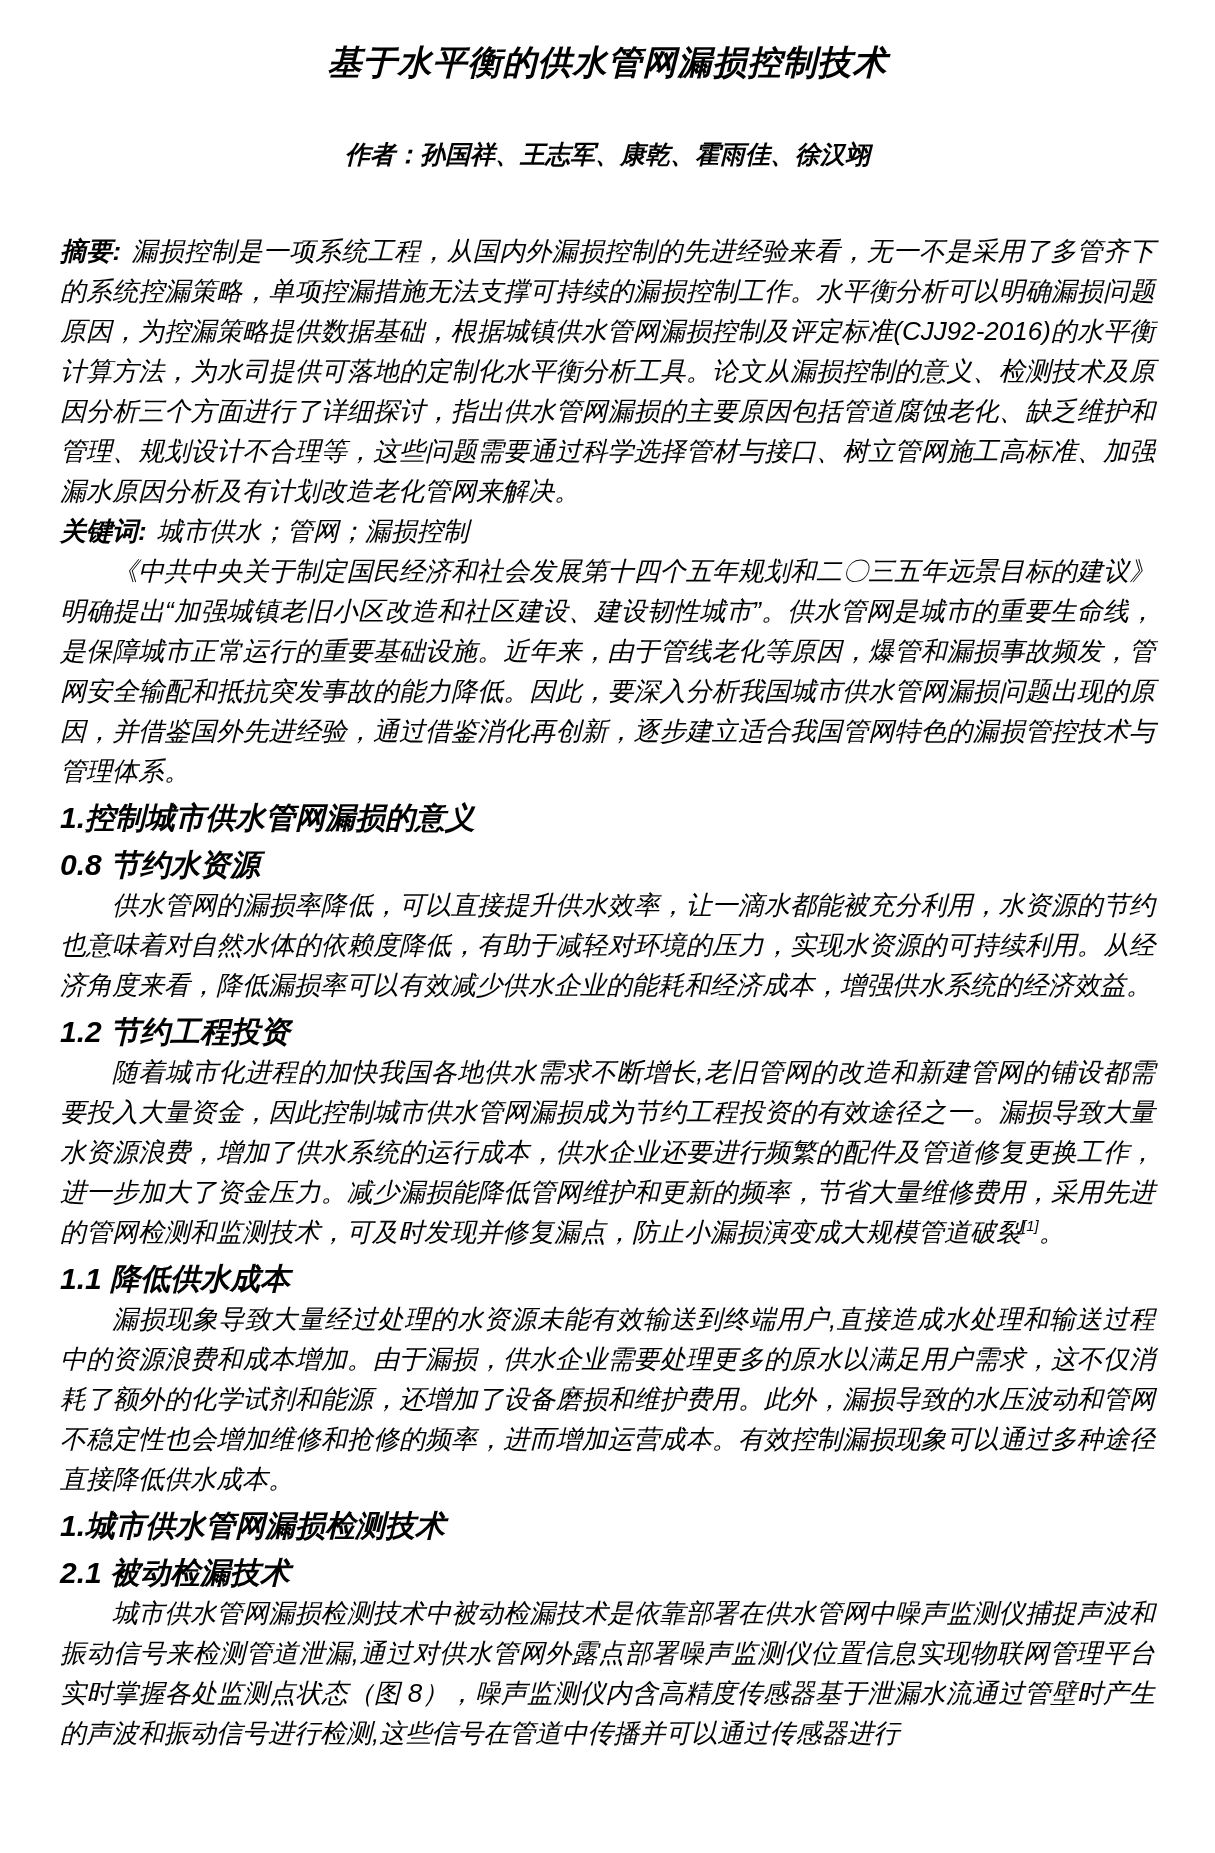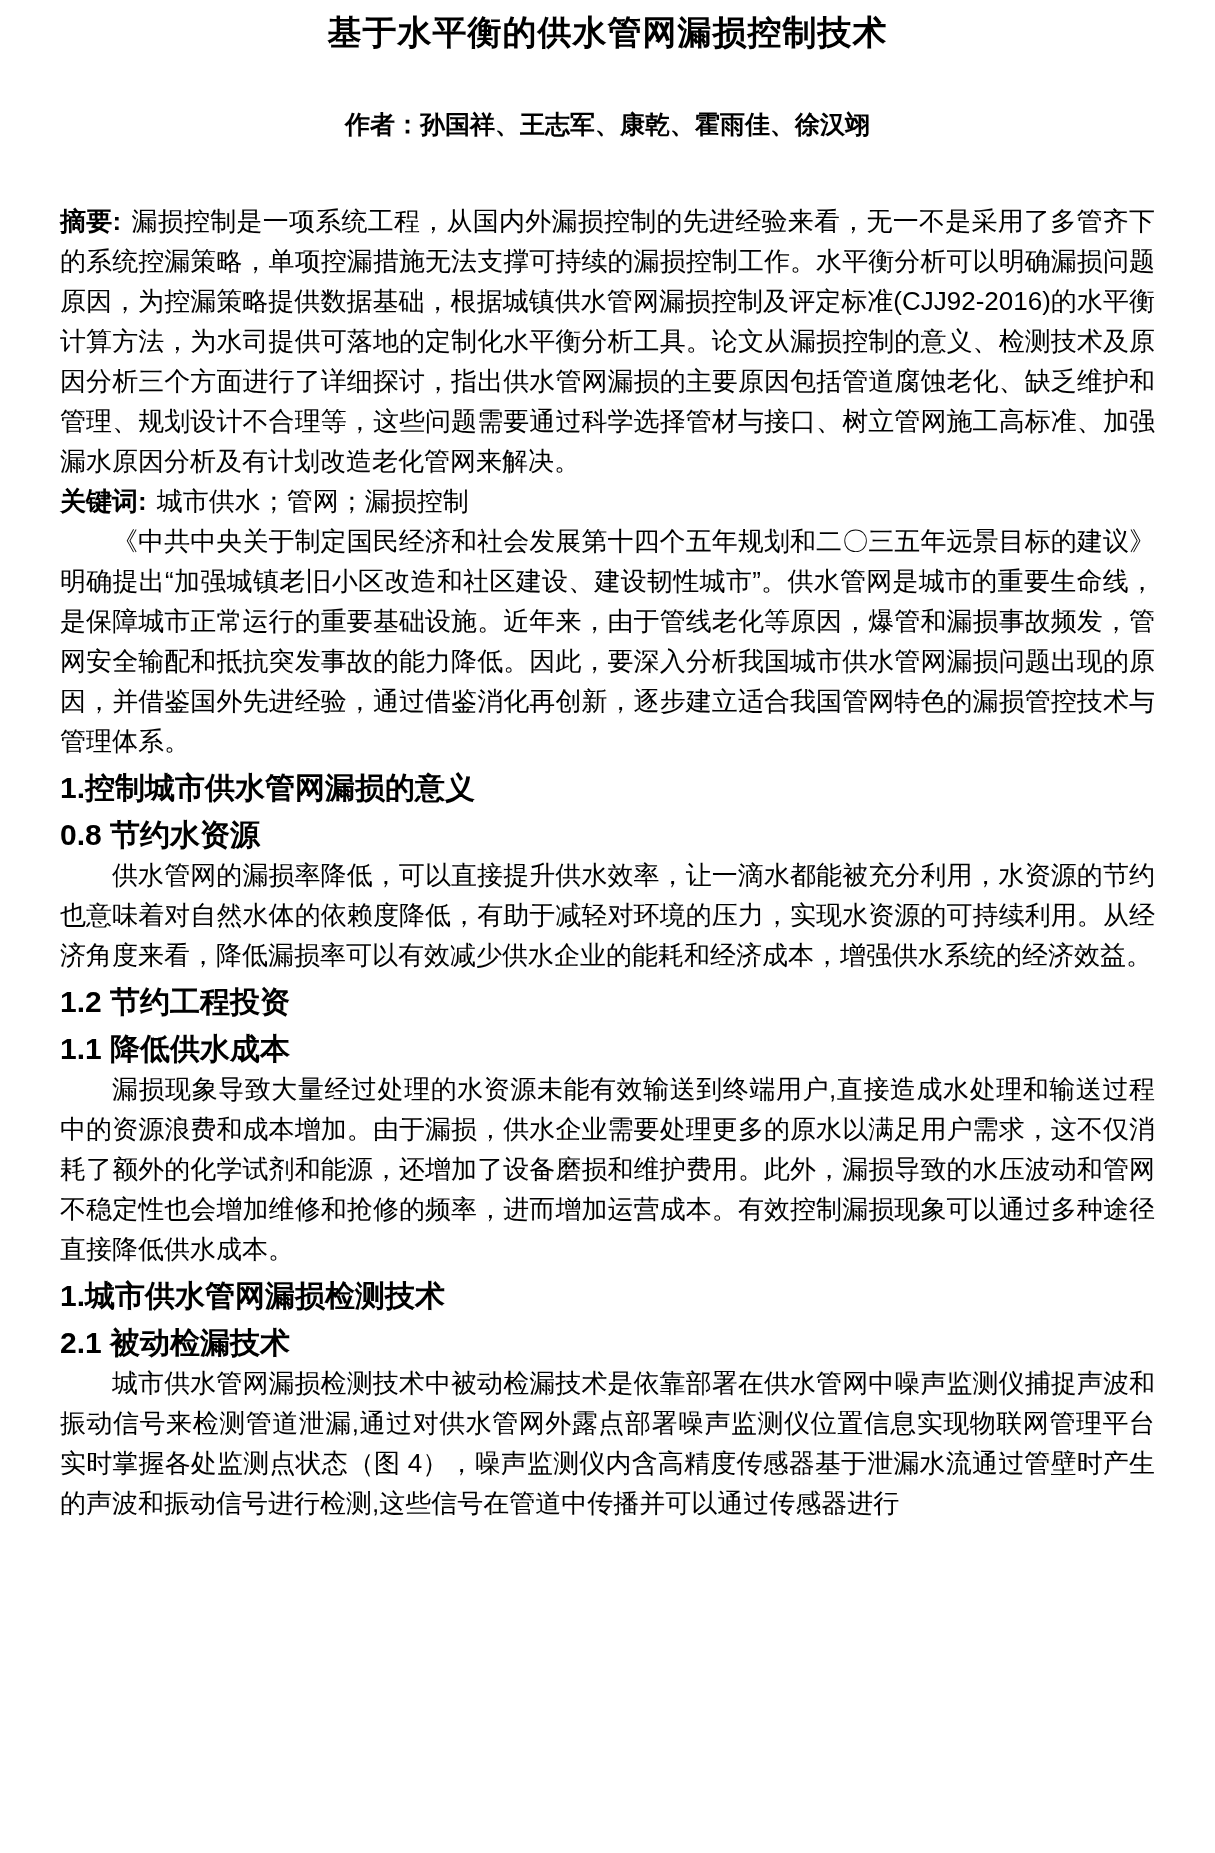--- a/index.html
+++ b/index.html
@@ -8,22 +8,23 @@
     background: #ffffff;
   }
   body {
     width: 1215px;
     height: 1853px;
     overflow: hidden;
     font-family: "Liberation Sans", sans-serif;
     color: #000000;
   }
   .page {
-    padding: 4px 60px 0 60px;
+    padding: 34px 60px 0 60px;
     box-sizing: border-box;
+    font-style: italic;
   }
   .doc-title {
     font-size: 34px;
     font-weight: 700;
     text-align: center;
     margin: 6px 0 0 0;
     letter-spacing: 1px;
     line-height: 44px;
   }
   .byline {
@@ -81,25 +82,26 @@
     <p class="body indent">《中共中央关于制定国民经济和社会发展第十四个五年规划和二〇三五年远景目标的建议》明确提出“加强城镇老旧小区改造和社区建设、建设韧性城市”。供水管网是城市的重要生命线，是保障城市正常运行的重要基础设施。近年来，由于管线老化等原因，爆管和漏损事故频发，管网安全输配和抵抗突发事故的能力降低。因此，要深入分析我国城市供水管网漏损问题出现的原因，并借鉴国外先进经验，通过借鉴消化再创新，逐步建立适合我国管网特色的漏损管控技术与管理体系。</p>
 
     <h2 class="sec-heading">1.控制城市供水管网漏损的意义</h2>
 
     <h2 class="sec-heading">0.8 节约水资源</h2>
 
     <p class="body indent">供水管网的漏损率降低，可以直接提升供水效率，让一滴水都能被充分利用，水资源的节约也意味着对自然水体的依赖度降低，有助于减轻对环境的压力，实现水资源的可持续利用。从经济角度来看，降低漏损率可以有效减少供水企业的能耗和经济成本，增强供水系统的经济效益。</p>
 
     <h2 class="sec-heading">1.2 节约工程投资</h2>
 
+    <p class="body indent"><span>随着城市化进程的加快我国各地供水需求不断增长,老旧管网的改造和新建管网的铺设都需要投入大量资金，因此控制城市供水管网漏损成为节约工程投资的有效途径之一。漏损导致大量水资源浪费，增加了供水系统的运行成本，供水企业还要进行频繁的配件及管道修复更换工作，进一步加大了资金压力。减少漏损能降低管网维护和更新的频率，节省大量维修费用，采用先进的管网检测和监测技术，可及时发现并修复漏点，防止小漏损演变成大规模管道破裂</span><sup class="cite">[1]</sup><span>。</span></p>
 
     <h2 class="sec-heading">1.1 降低供水成本</h2>
 
     <p class="body indent">漏损现象导致大量经过处理的水资源未能有效输送到终端用户,直接造成水处理和输送过程中的资源浪费和成本增加。由于漏损，供水企业需要处理更多的原水以满足用户需求，这不仅消耗了额外的化学试剂和能源，还增加了设备磨损和维护费用。此外，漏损导致的水压波动和管网不稳定性也会增加维修和抢修的频率，进而增加运营成本。有效控制漏损现象可以通过多种途径直接降低供水成本。</p>
 
     <h2 class="sec-heading">1.城市供水管网漏损检测技术</h2>
 
     <h2 class="sec-heading">2.1 被动检漏技术</h2>
 
-    <p class="body indent">城市供水管网漏损检测技术中被动检漏技术是依靠部署在供水管网中噪声监测仪捕捉声波和振动信号来检测管道泄漏,通过对供水管网外露点部署噪声监测仪位置信息实现物联网管理平台实时掌握各处监测点状态（图 4），噪声监测仪内含高精度传感器基于泄漏水流通过管壁时产生的声波和振动信号进行检测,这些信号在管道中传播并可以通过传感器进行</p>
+    <p class="body indent">城市供水管网漏损检测技术中被动检漏技术是依靠部署在供水管网中噪声监测仪捕捉声波和振动信号来检测管道泄漏,通过对供水管网外露点部署噪声监测仪位置信息实现物联网管理平台实时掌握各处监测点状态（图 8），噪声监测仪内含高精度传感器基于泄漏水流通过管壁时产生的声波和振动信号进行检测,这些信号在管道中传播并可以通过传感器进行</p>
 
   </div>
 </div>
 
 </body></html>

